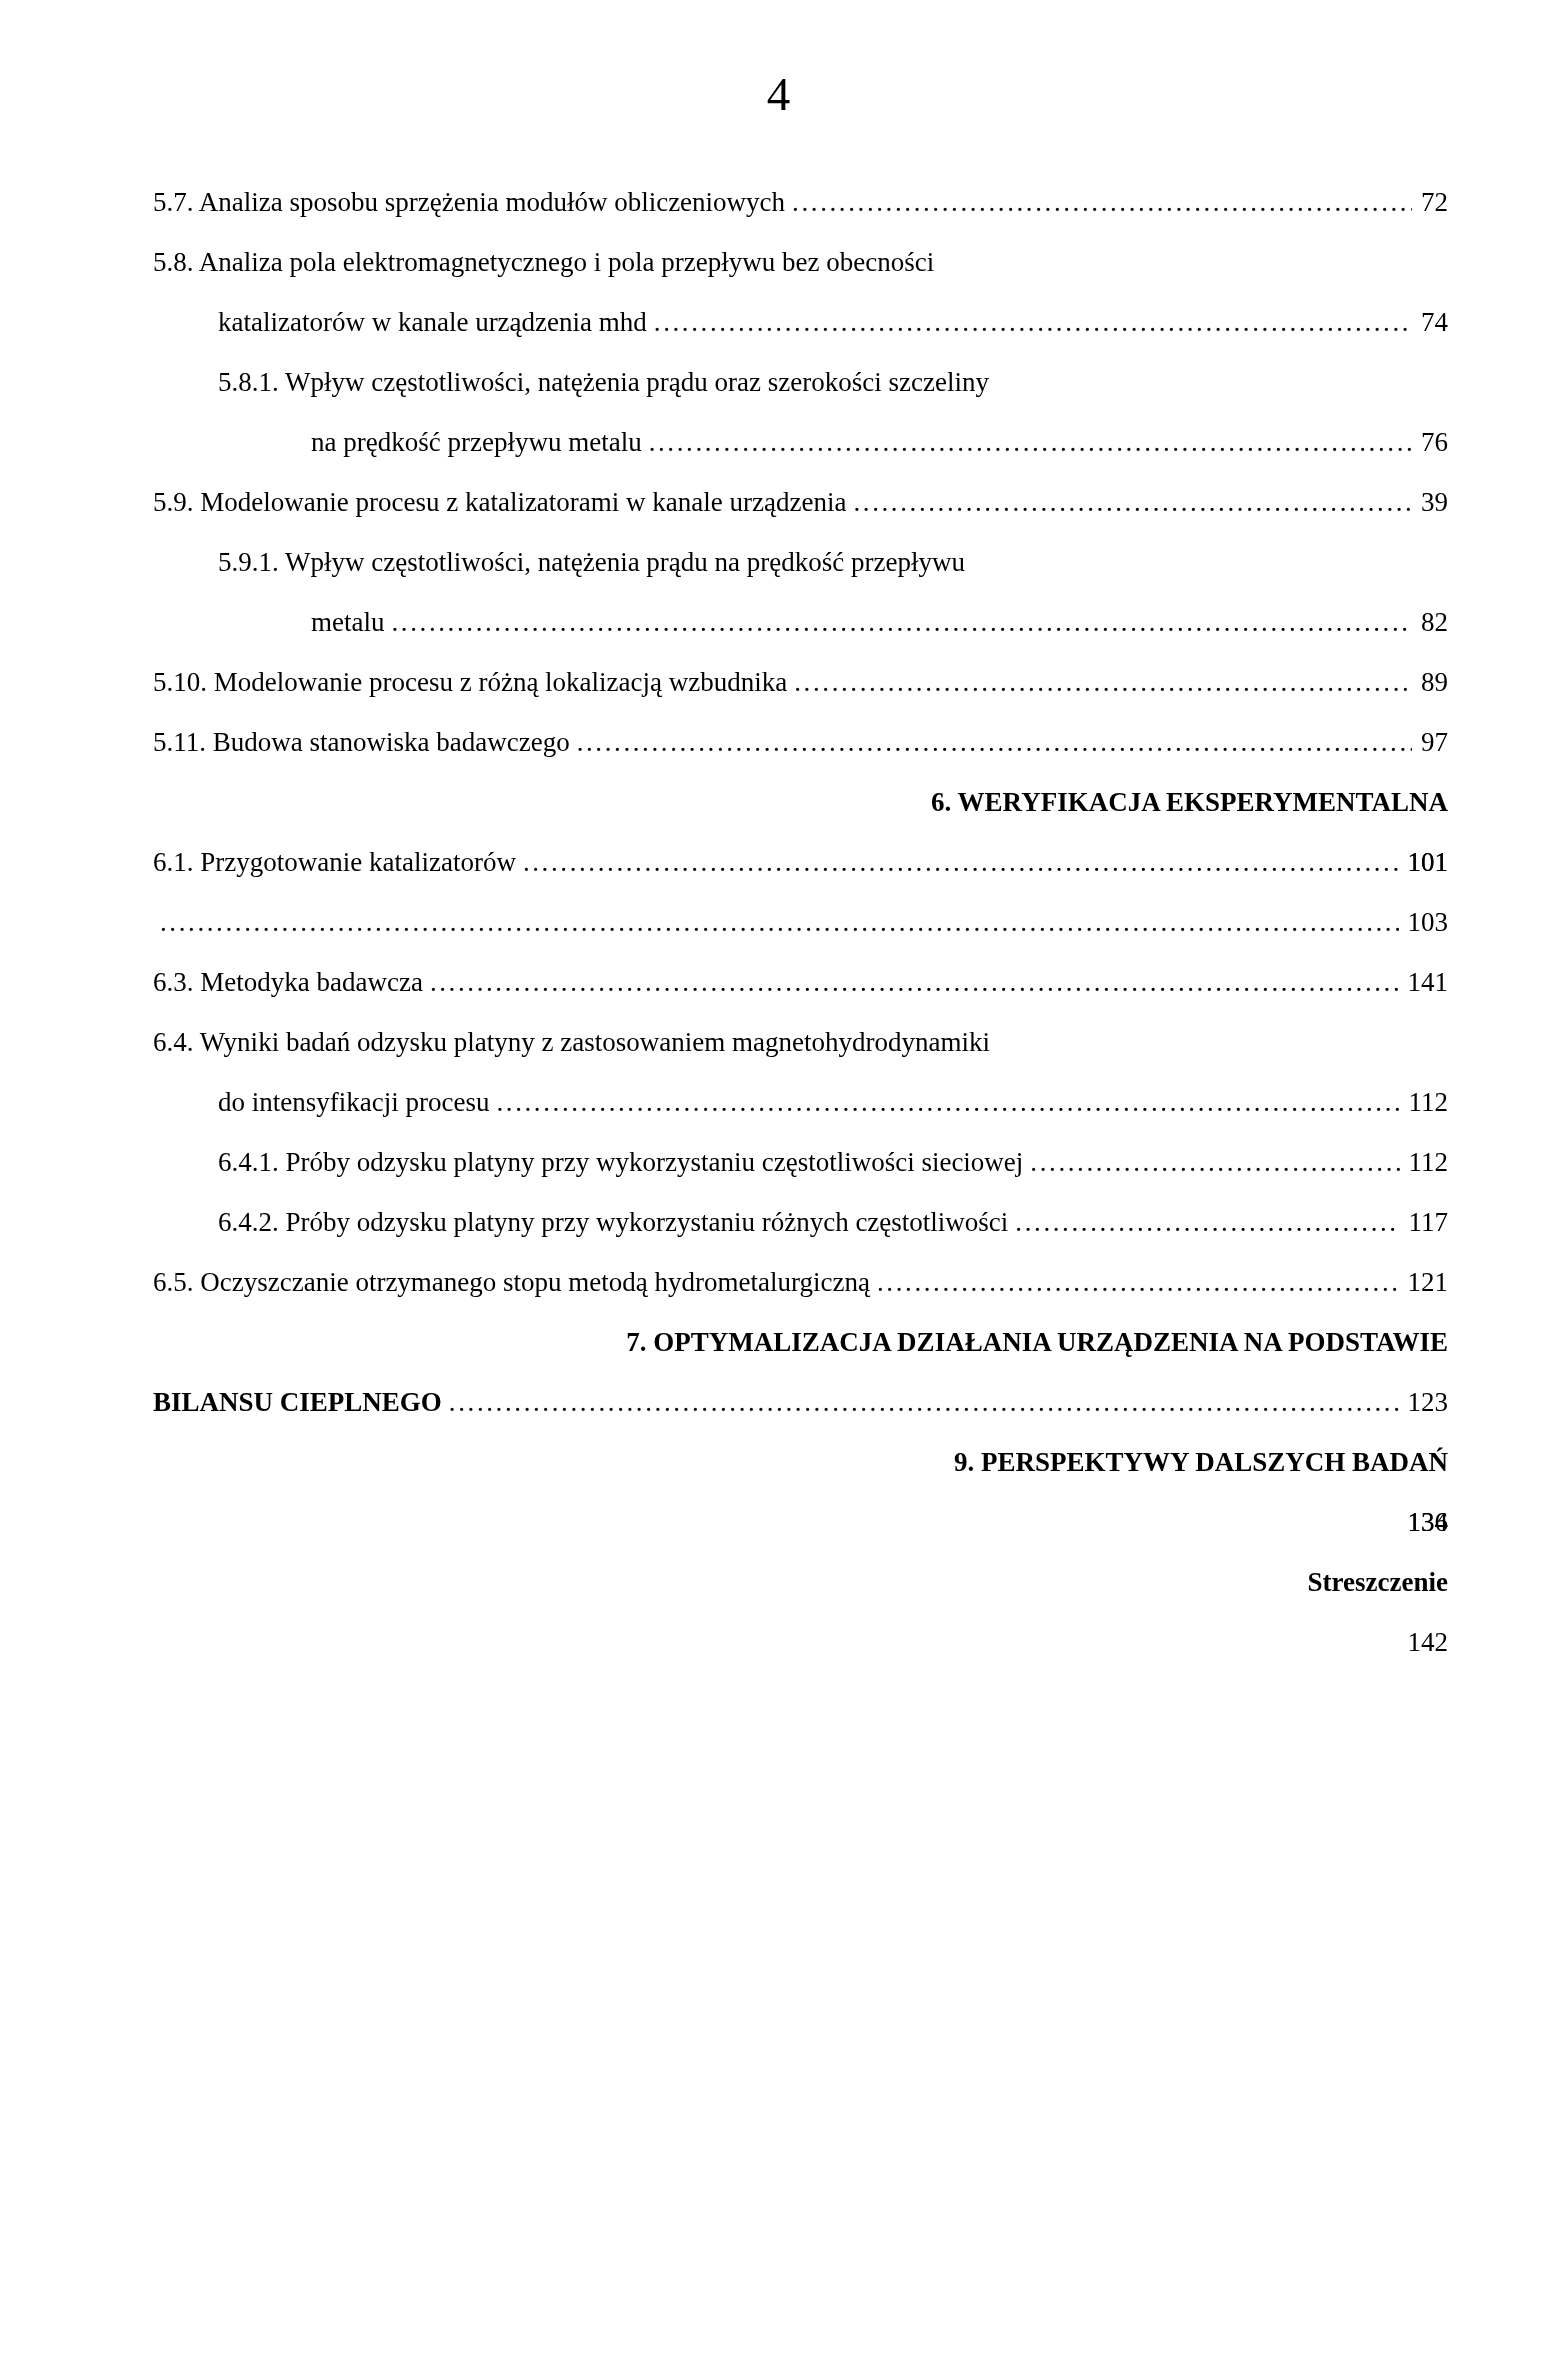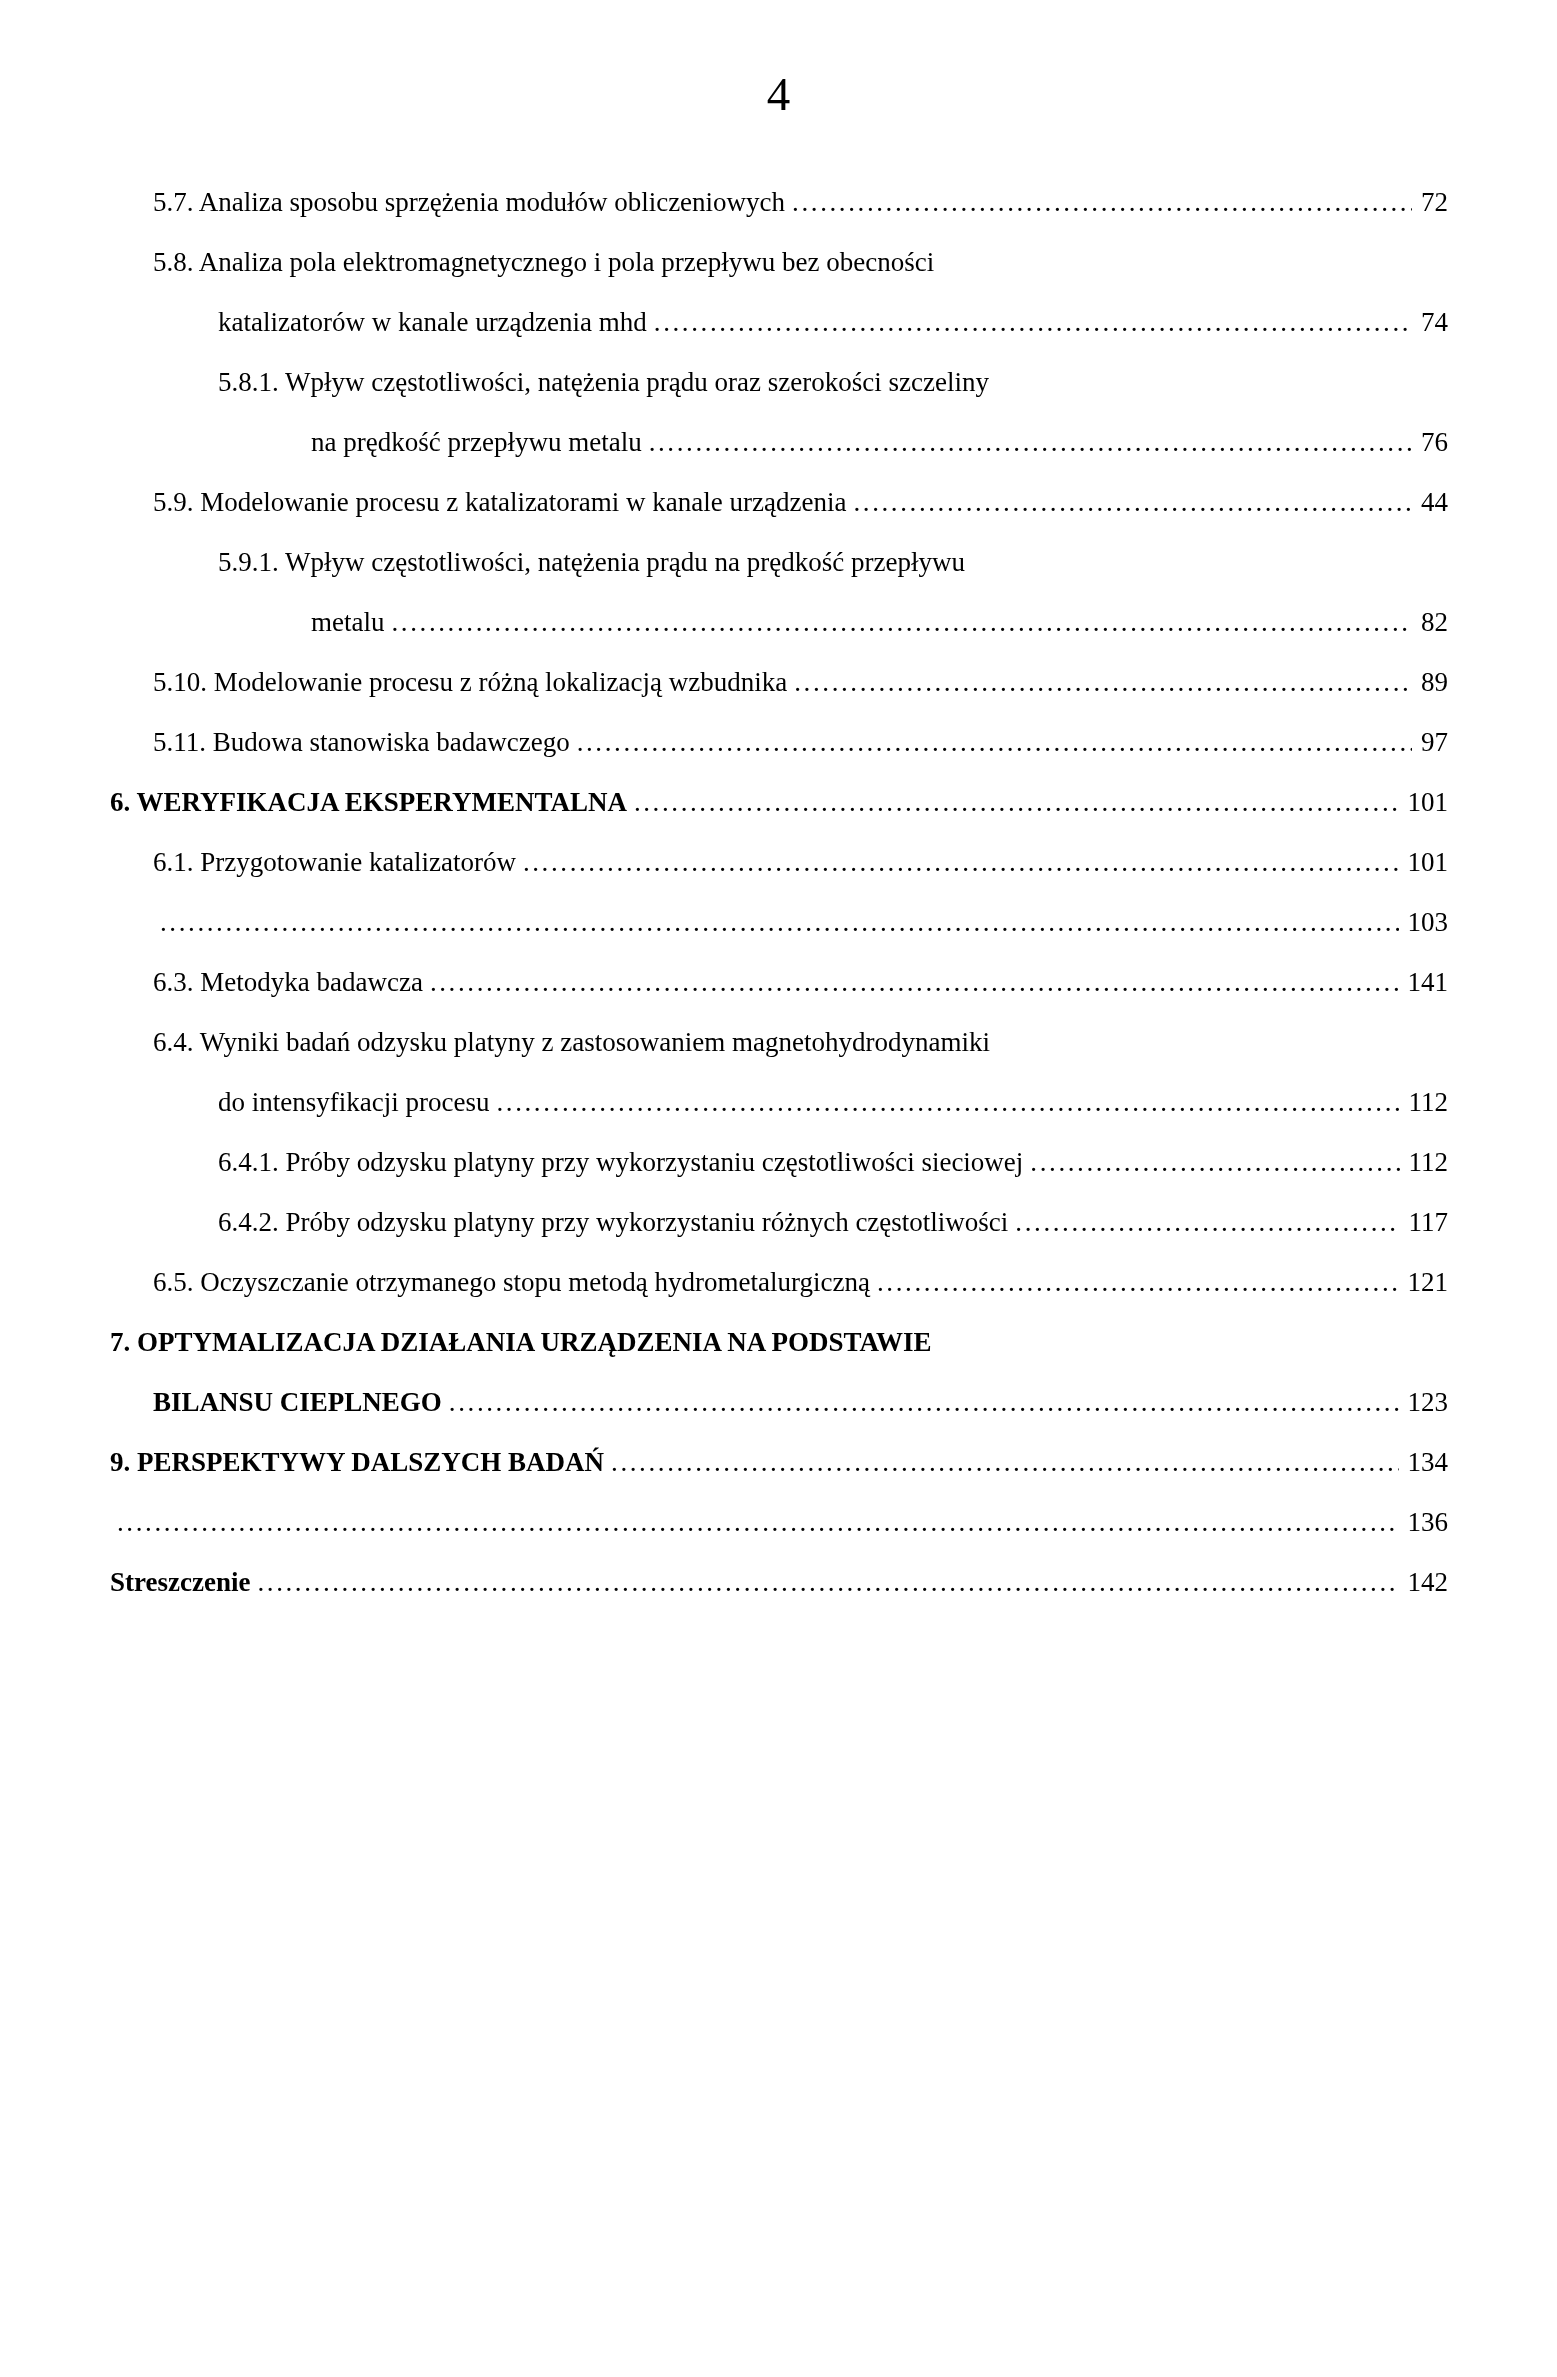--- a/index.html
+++ b/index.html
@@ -33,21 +33,21 @@
   }
   .row {
     display: flex;
     align-items: flex-end;
     height: 60px;
     line-height: 60px;
     font-size: 27px;
     white-space: nowrap;
   }
   .row.b { font-weight: bold; }
-  .i0 { margin-left: 110px; }
+  .i0 { margin-left: 110px; flex-direction: column; }
   .i1 { margin-left: 153px; }
   .i2 { margin-left: 218px; }
   .i3 { margin-left: 311px; }
   .t { white-space: nowrap; }
   .leader {
     flex: 1 1 auto;
     overflow: hidden;
     white-space: nowrap;
     margin: 0 8.7px 0 7px;
     font-weight: normal;
@@ -96,21 +96,21 @@
 
     <div class="row i3">
       <span class="t">na prędkość przepływu metalu</span>
       <span class="leader"></span>
       <span class="pg">76</span>
     </div>
 
     <div class="row i1">
       <span class="t">5.9. Modelowanie procesu z katalizatorami w kanale urządzenia</span>
       <span class="leader"></span>
-      <span class="pg">44</span>
+      <span class="pg">39</span>
     </div>
 
     <div class="row i2">
       <span class="t">5.9.1. Wpływ częstotliwości, natężenia prądu na prędkość przepływu</span>
     </div>
 
     <div class="row i3">
       <span class="t">metalu</span>
       <span class="leader"></span>
       <span class="pg">82</span>

